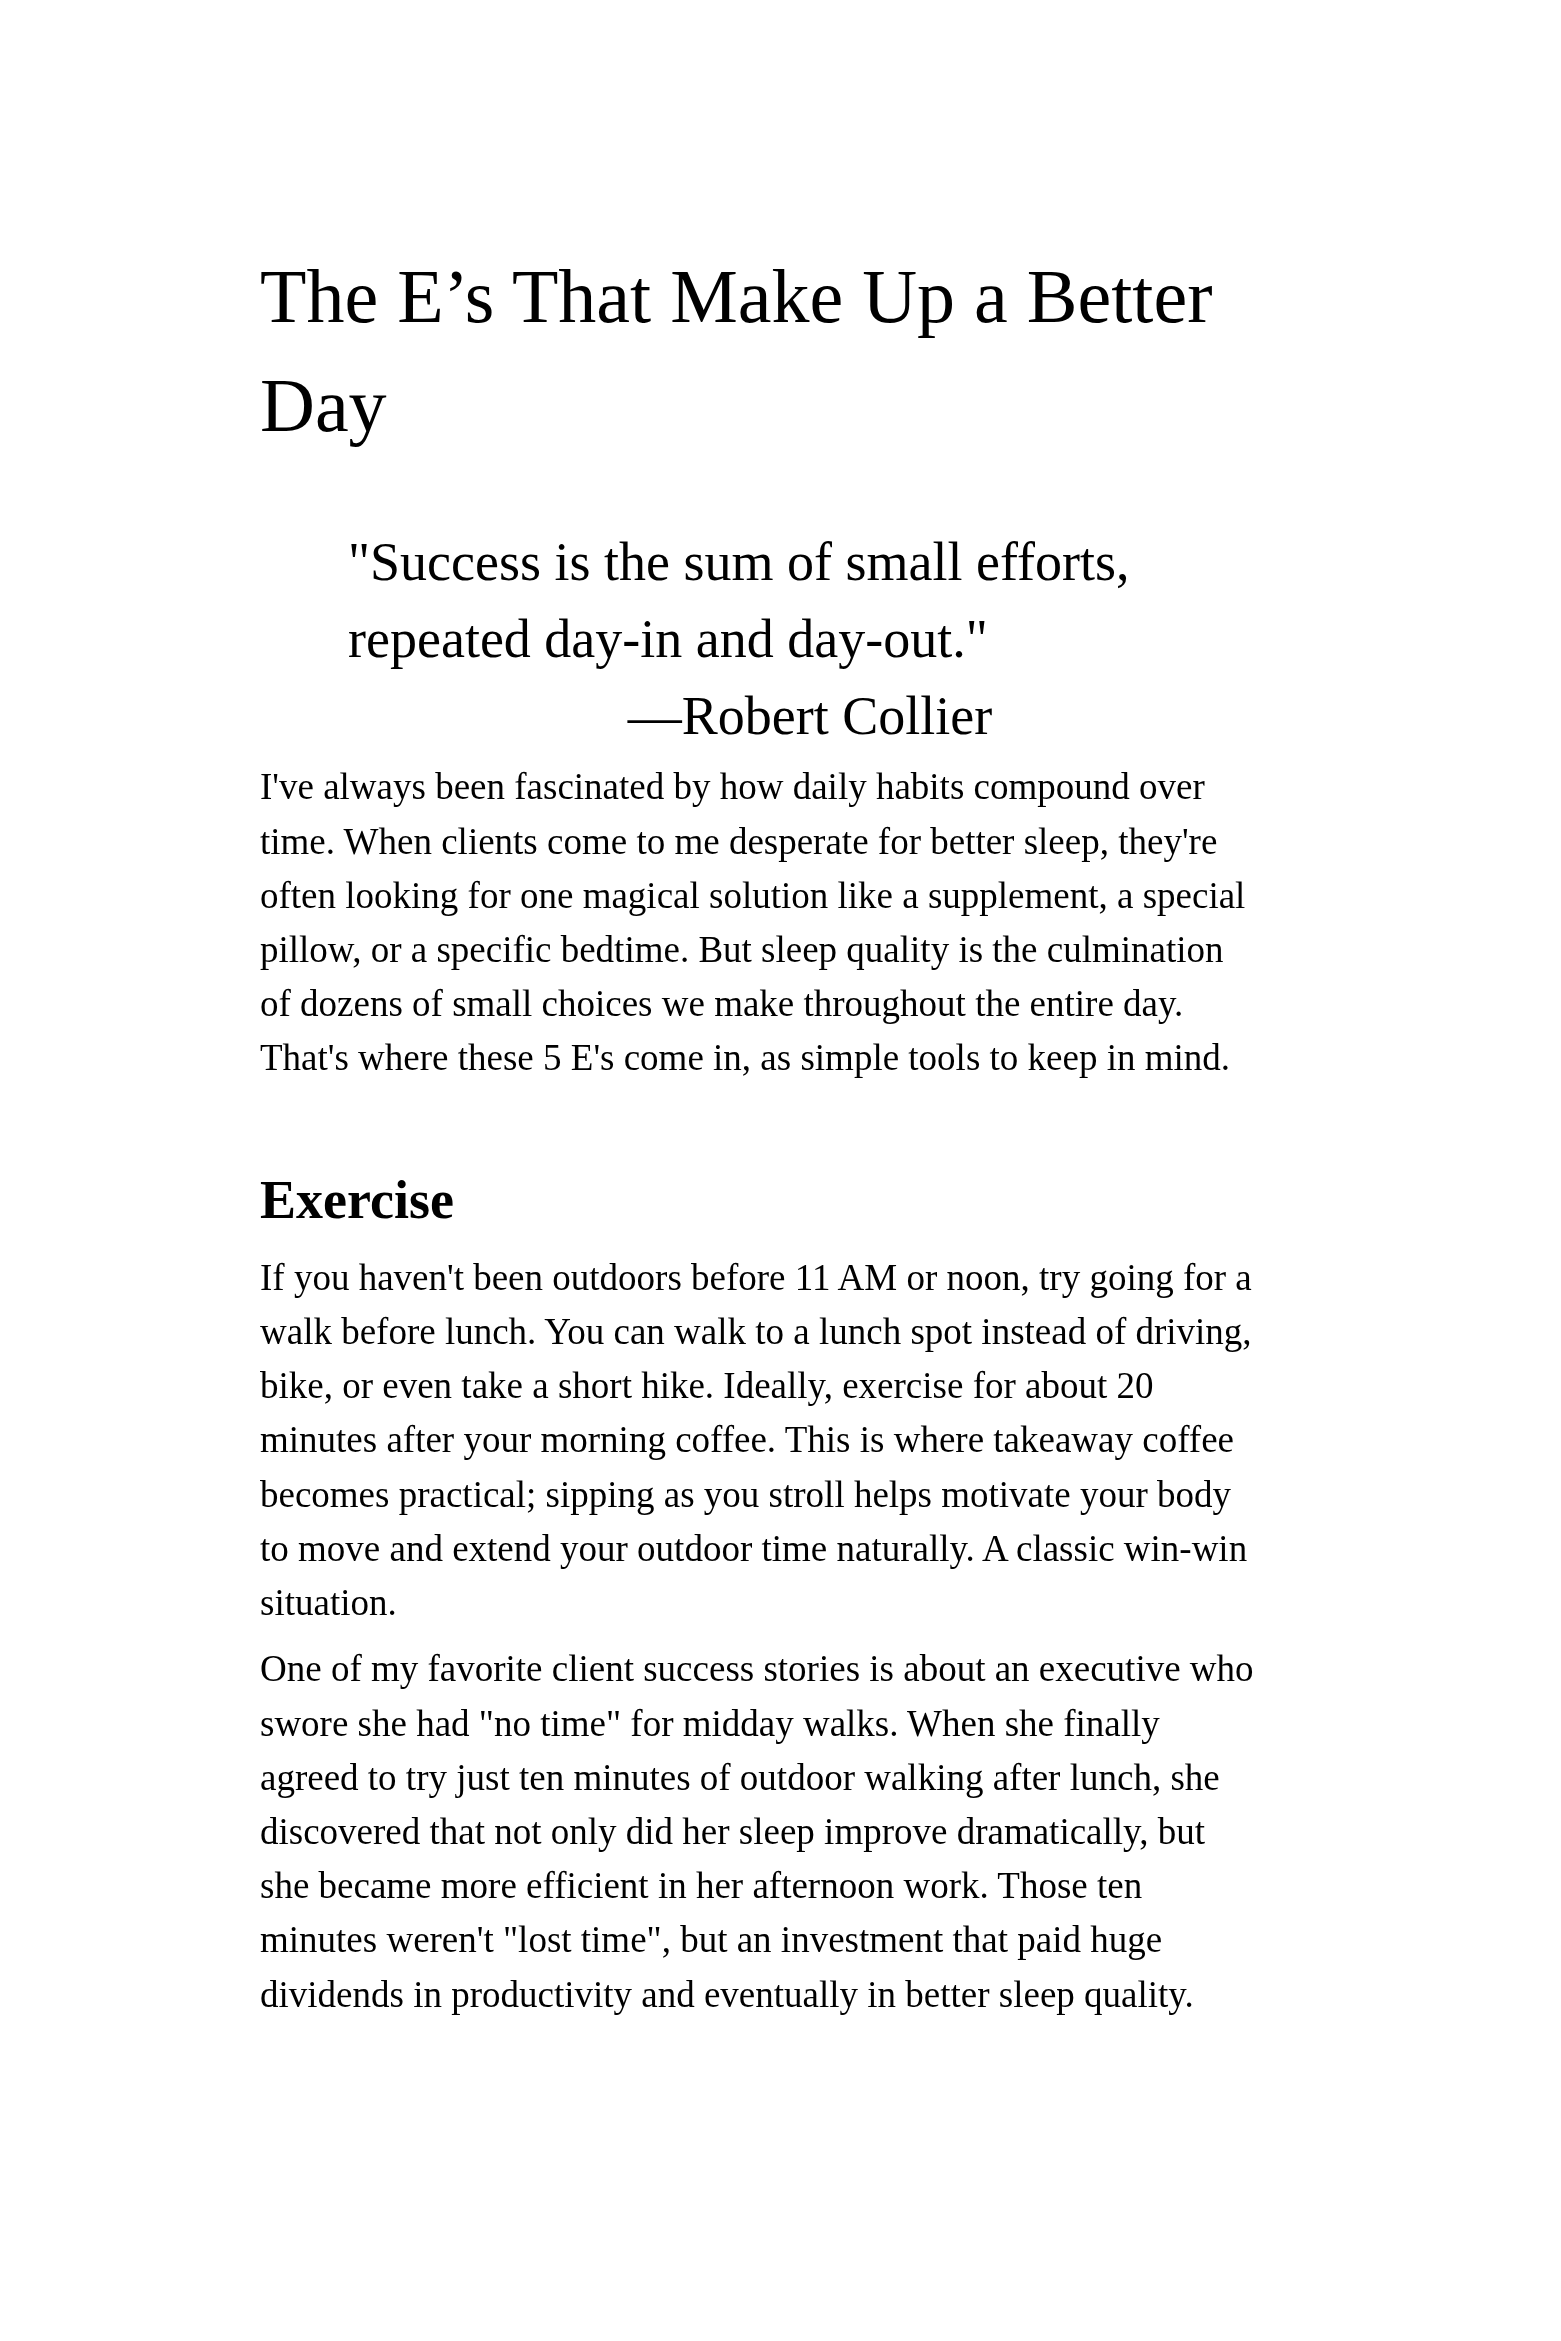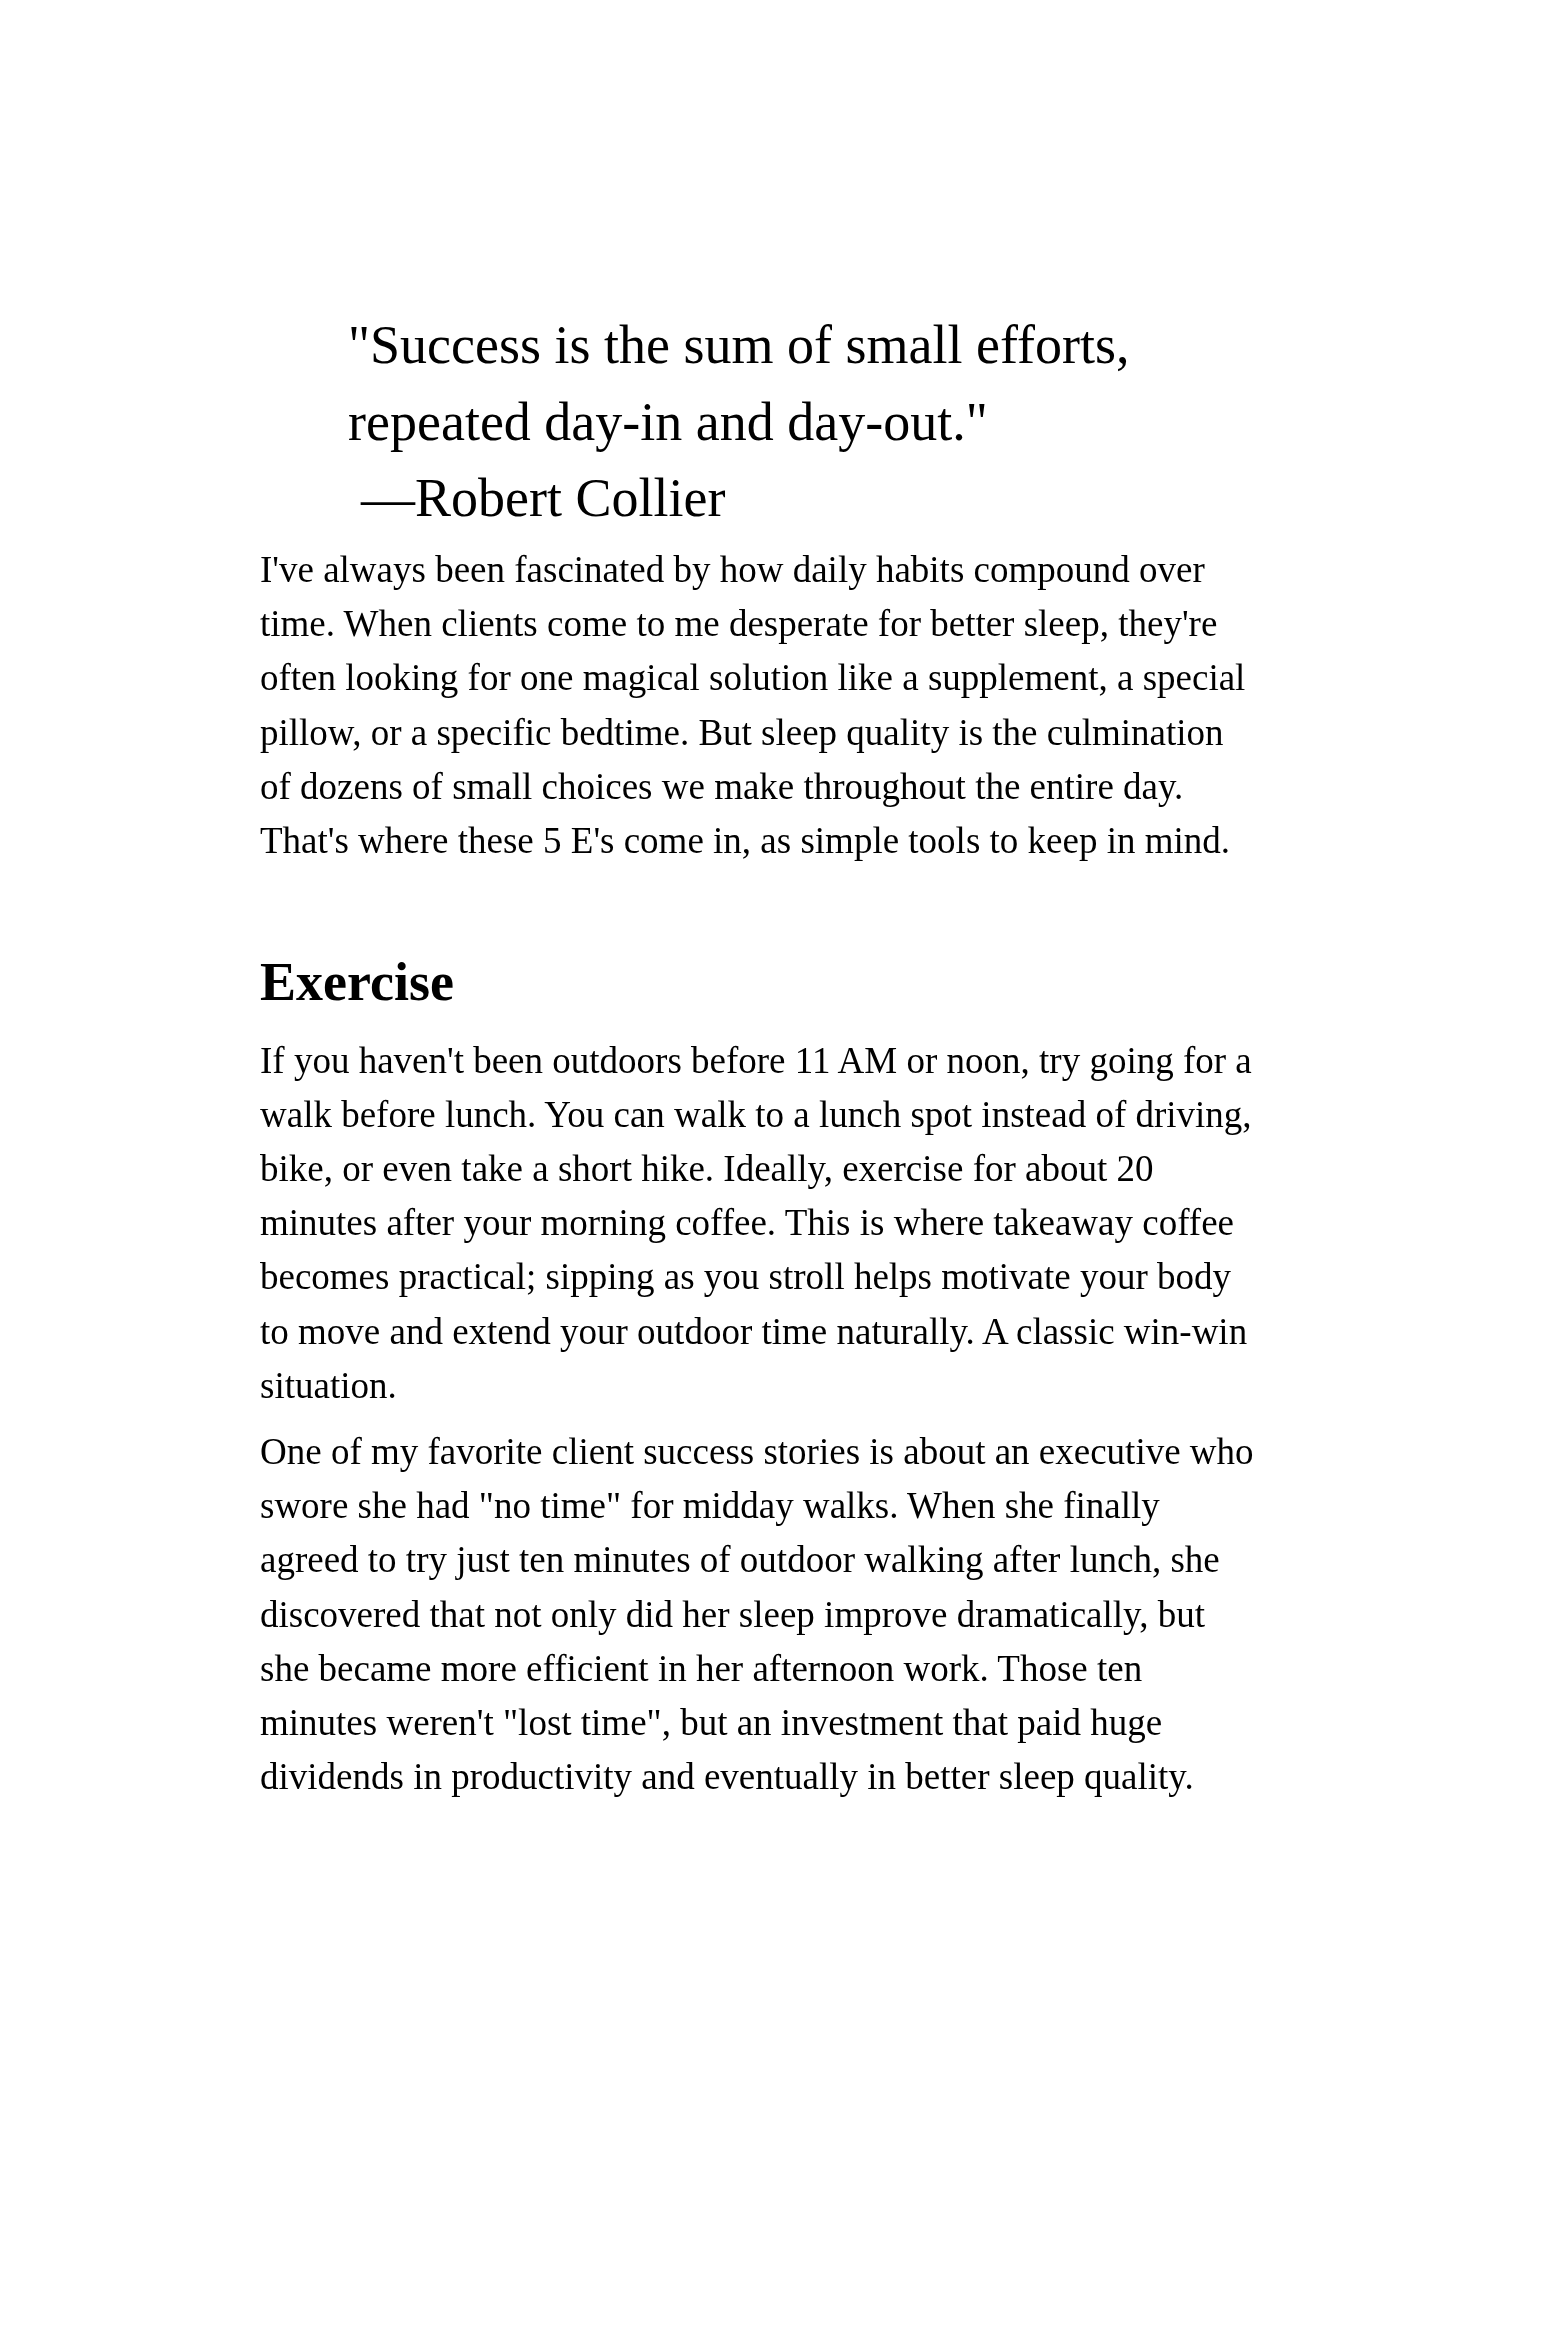--- a/index.html
+++ b/index.html
@@ -36,20 +36,21 @@
     font-size: 54px;
     font-weight: 400;
     line-height: 1.42;
   }
   .quote-line {
     white-space: nowrap;
   }
   .quote-attribution {
     padding-left: 13px;
     white-space: nowrap;
+    text-align: center;
   }
   .body-text {
     margin: 12px 0 0 0;
     font-size: 37px;
     font-weight: 400;
     line-height: 1.465;
   }
   .intro {
     margin-top: 6px;
   }
@@ -59,20 +60,21 @@
     font-weight: 700;
     line-height: 1.45;
   }
 </style>
 </head>
 <body>
 
 <div class="page">
   <div class="content">
 
+    <h1 class="title">The E’s That Make Up a Better Day</h1>
 
     <blockquote class="quote">
       <div class="quote-line">"Success is the sum of small efforts,</div>
       <div class="quote-line">repeated day-in and day-out."</div>
       <div class="quote-attribution">—Robert Collier</div>
     </blockquote>
 
     <p class="body-text intro">I've always been fascinated by how daily habits compound over time. When clients come to me desperate for better sleep, they're often looking for one magical solution like a supplement, a special pillow, or a specific bedtime. But sleep quality is the culmination of dozens of small choices we make throughout the entire day. That's where these 5 E's come in, as simple tools to keep in mind.</p>
 
     <h2 class="section-heading">Exercise</h2>

